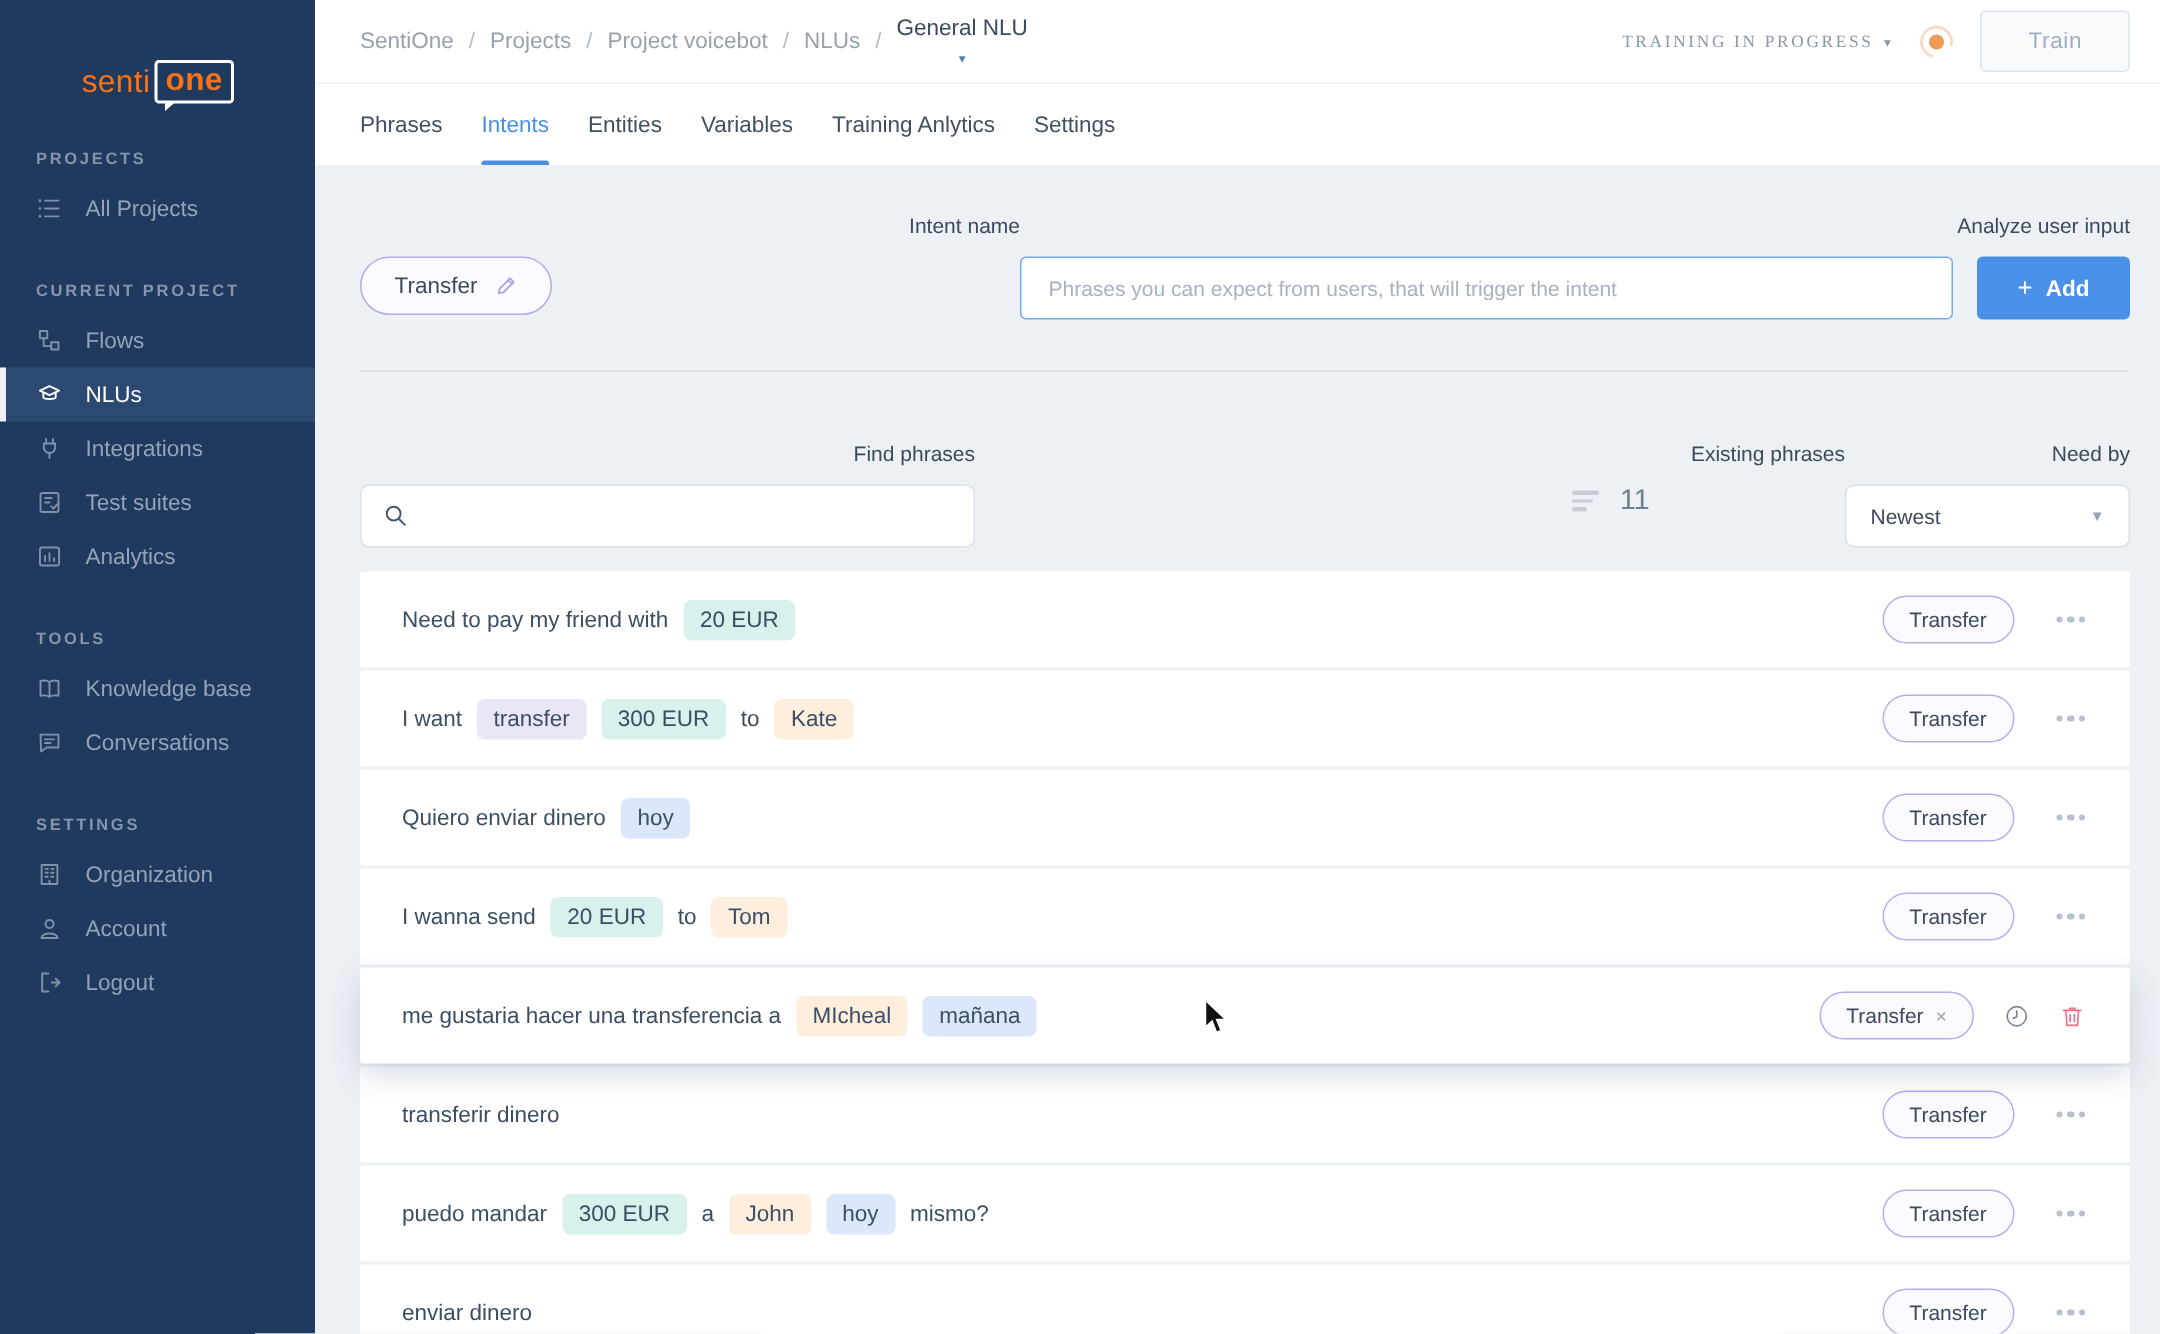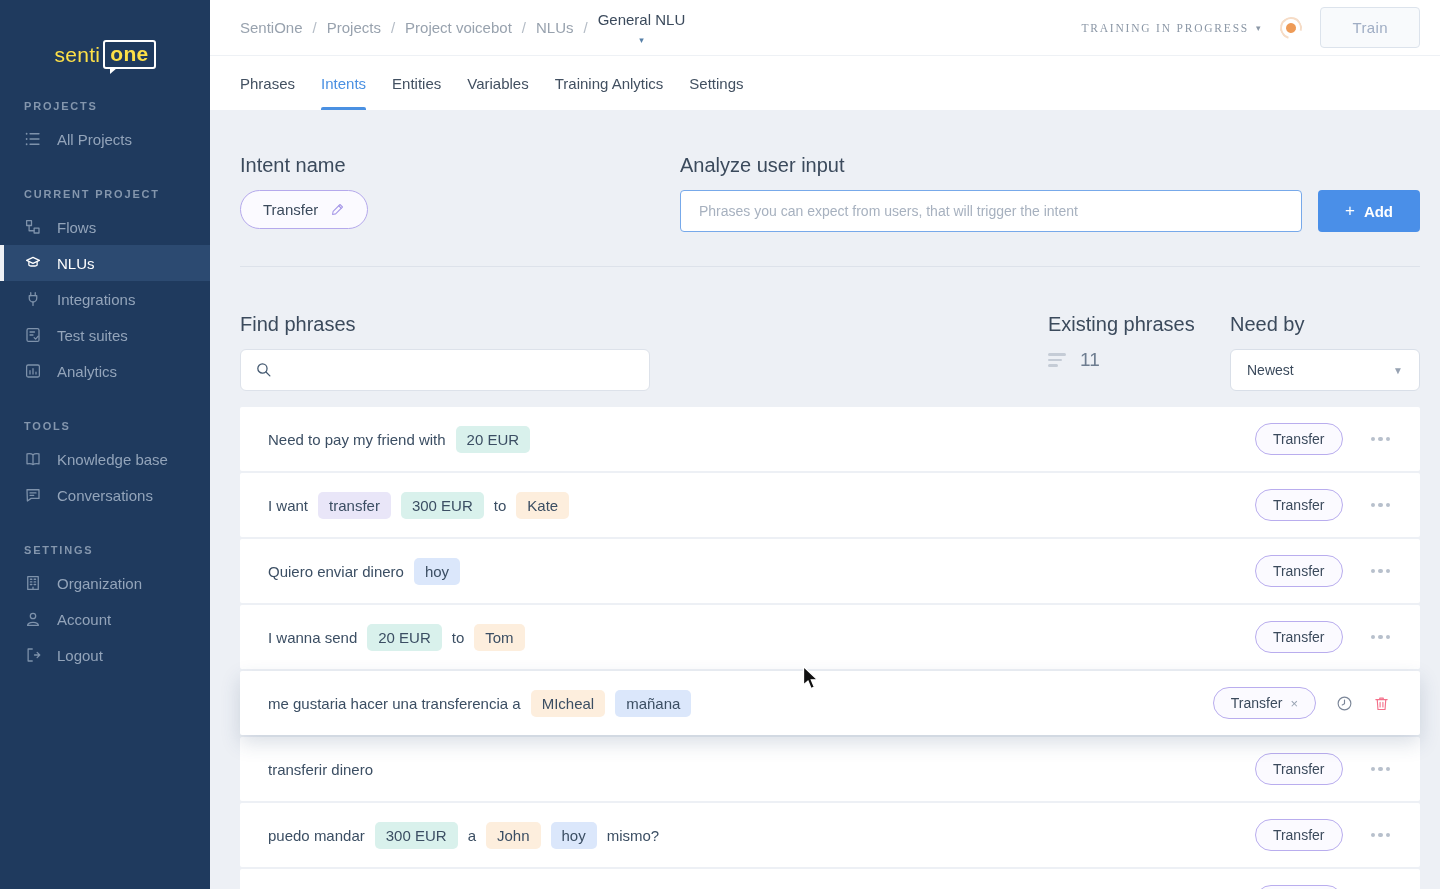--- a/index.html
+++ b/index.html
@@ -4,34 +4,34 @@
 <style>
   * { margin:0; padding:0; box-sizing:border-box; }
   html,body { width:1440px; height:889px; overflow:hidden; }
   body {
     font-family:"Liberation Sans","DejaVu Sans",sans-serif;
     display:flex; background:#edf0f5; color:#3b4a5c; position:relative;
   }
 
   
   .sidebar { width:210px; flex-shrink:0; background:#1f3a5e; height:100%; }
-  .logo { display:flex; justify-content:center; align-items:center; margin-top:40px; color:#fde047; font-size:21px; letter-spacing:.3px; }
+  .logo { display:flex; justify-content:center; align-items:center; margin-top:40px; color:#f97316; font-size:21px; letter-spacing:.3px; }
   .logo .one { border:2px solid #fff; border-radius:3px; padding:0 5px 1px 5px; margin-left:3px; position:relative; font-weight:600; }
   .logo .one::after { content:""; position:absolute; left:5px; bottom:-7px;
     border-top:6px solid #fff; border-right:7px solid transparent; }
   .nav-section-label { font-size:11px; letter-spacing:1.8px; color:#8496ad; margin:31px 0 9px 24px; font-weight:600; }
   .nav-item { height:36px; display:flex; align-items:center; padding-left:24px; gap:15px;
     color:#93a4ba; font-size:15px; cursor:pointer; position:relative; }
   .nav-item svg { width:18px; height:18px; stroke:#7e92ab; fill:none; stroke-width:1.7; stroke-linecap:round; stroke-linejoin:round; flex-shrink:0; }
   .nav-item.active { background:#2c4a71; color:#ffffff; }
   .nav-item.active svg { stroke:#ffffff; }
   .nav-item.active::before { content:""; position:absolute; left:0; top:0; bottom:0; width:4px; background:#eef1f5; }
 
   
-  .main { flex:1; display:flex; flex-direction:column; min-width:0;gap:12px; }
+  .main { flex:1; display:flex; flex-direction:column; min-width:0; }
   .topbar { background:#fff; }
   .breadcrumb-row { height:56px; display:flex; align-items:center; justify-content:space-between;
     padding:0 20px 0 30px; border-bottom:1px solid #eef1f5; }
   .breadcrumb { display:flex; align-items:center; gap:10px; font-size:15px; color:#98a2ae; }
   .breadcrumb .crumb { cursor:pointer; }
   .breadcrumb .sep { color:#b4bcc6; }
   .breadcrumb .current { color:#3b4a5c; cursor:pointer; display:flex; align-items:center; gap:7px;flex-direction:column; }
   .breadcrumb .caret { font-size:9px; color:#5780a8; }
   .topbar-right { display:flex; align-items:center; gap:18px; }
   .training-status { font-size:11.5px; letter-spacing:1.8px; color:#8b97a6; cursor:pointer; display:flex; align-items:center; gap:7px;font-family:Liberation Serif, serif; }
@@ -43,21 +43,21 @@
   .train-btn { padding:11px 31px; background:#f8fafc; border:1px solid #dce3ec; border-radius:4px;
     color:#9fadc4; font-size:15px; letter-spacing:.4px; cursor:pointer; font-family:inherit; }
 
   .tabs-row { height:54px; display:flex; align-items:center; gap:26px; padding:0 30px; }
   .tab { font-size:15px; color:#425061; cursor:pointer; height:100%; display:flex; align-items:center; position:relative; }
   .tab.active { color:#4a90e2; }
   .tab.active::after { content:""; position:absolute; left:0; right:0; bottom:0; height:3px; background:#4a90e2; border-radius:2px 2px 0 0; }
 
   
   .content { flex:1; padding:32px 20px 0 30px; min-width:0; }
-  .field-label { font-size:20px; color:#3b4a5c; margin-bottom:13px; }
+  .field-label { font-size:14px; color:#3b4a5c; margin-bottom:13px;text-align:right; }
   .form-row { display:flex; }
   .intent-col { width:440px; flex-shrink:0; }
   .intent-pill { display:inline-flex; align-items:center; gap:12px; padding:10px 22px;
     background:#fbfaff; border:1px solid #b5a9ec; border-radius:21px; font-size:15px; color:#3b4a5c; cursor:pointer; }
   .intent-pill svg { width:15px; height:15px; stroke:#a89ae8; fill:none; stroke-width:1.7; stroke-linecap:round; stroke-linejoin:round; cursor:pointer; }
   .analyze-col { flex:1; display:flex; flex-direction:column; }
   .analyze-controls { display:flex; gap:16px; }
   .analyze-input { flex:1; height:42px; border:1px solid #77a9ea; border-radius:4px; padding:0 18px;
     font-size:14px; color:#3b4a5c; font-family:inherit; outline:none; background:#fff; }
   .analyze-input::placeholder { color:#a7b1bf; }

